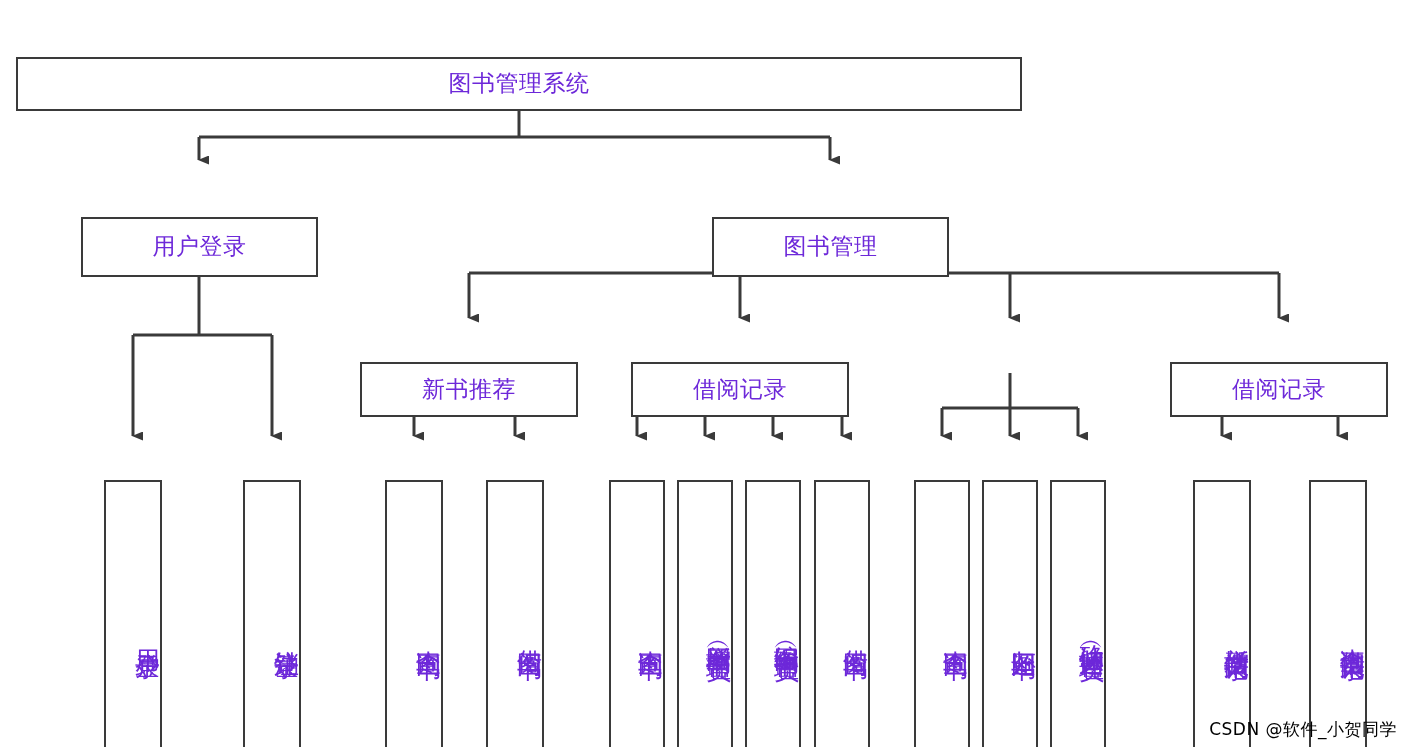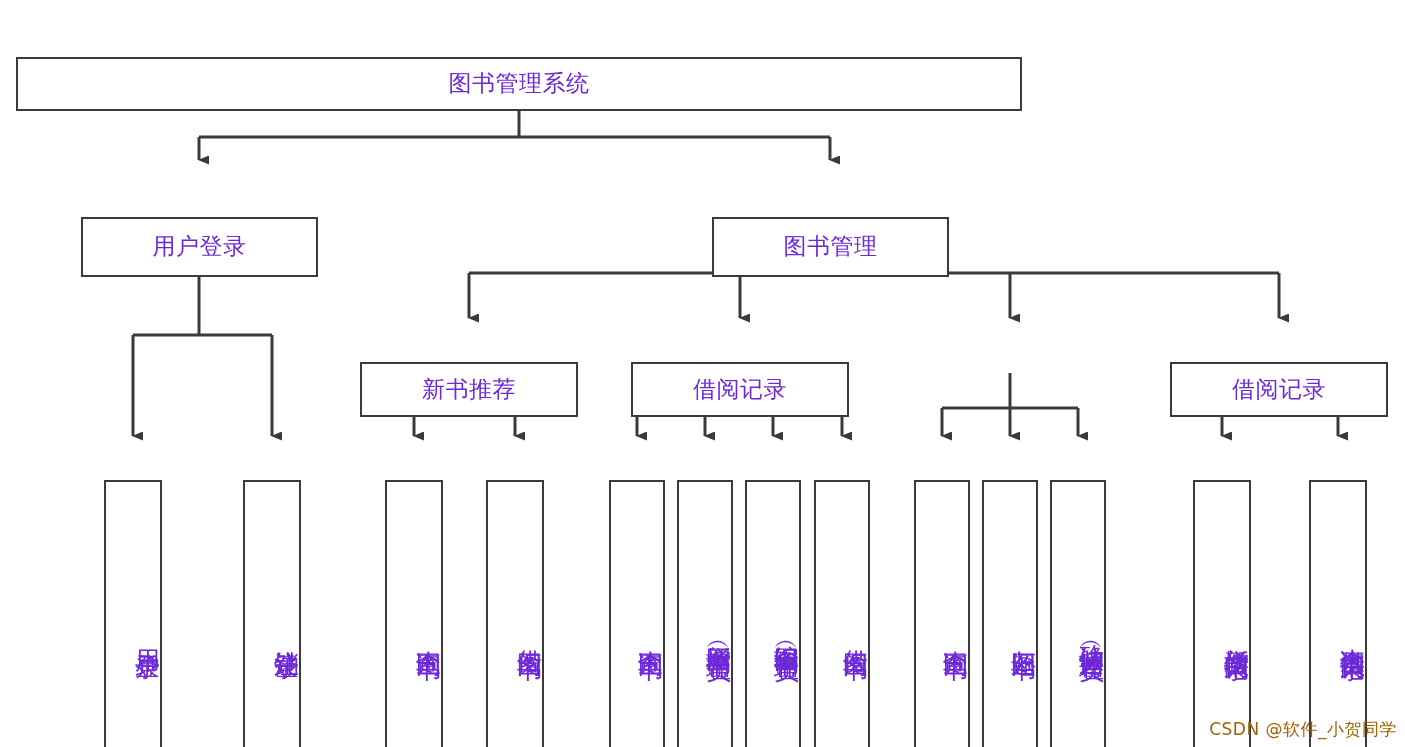--- a/index.html
+++ b/index.html
@@ -60,21 +60,21 @@
     text-orientation: upright;
     display: block;
     line-height: 1.06;
     letter-spacing: 2px;
   }
   #watermark {
     position: absolute;
     right: 8px;
     bottom: 6px;
     font-size: 17px;
-    color: #a16207;
+    color: #000000;
     letter-spacing: 0.5px;
     white-space: nowrap;
     user-select: none;
   }
 </style>
 </head>
 <body>
 
 <div id="diagram-root">
 

